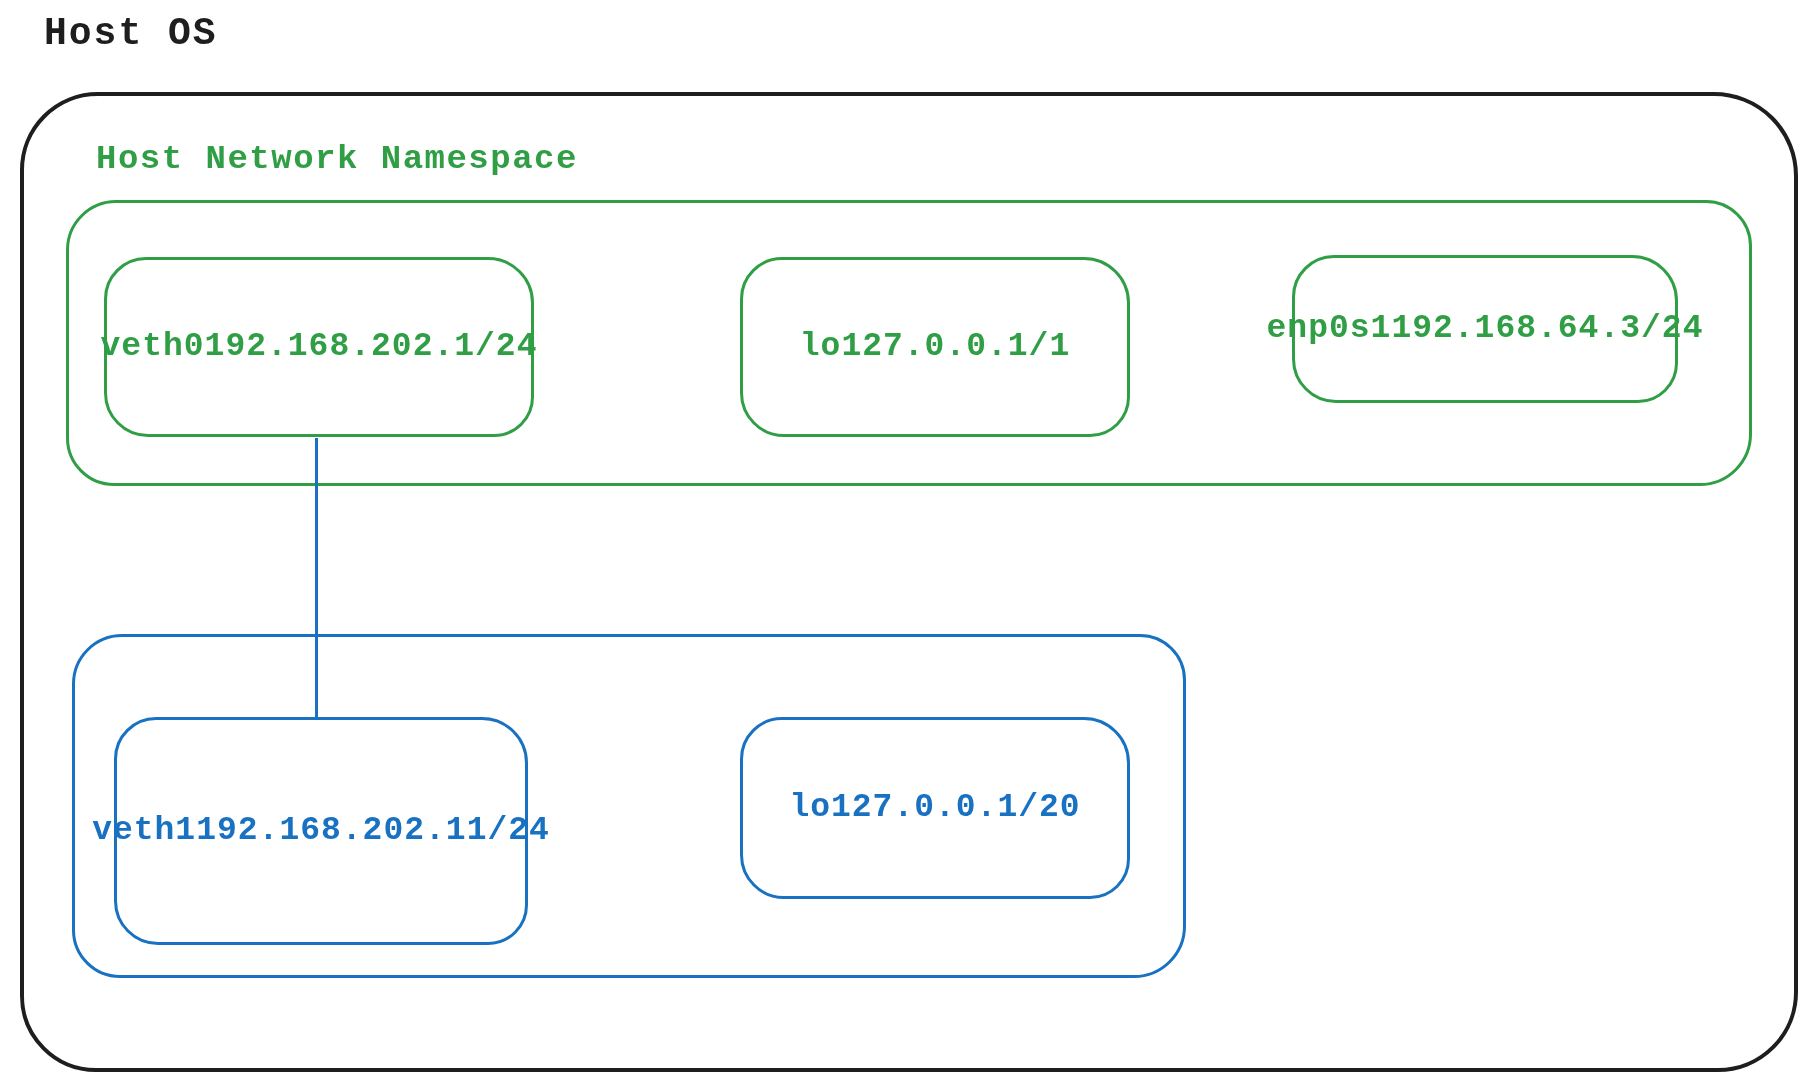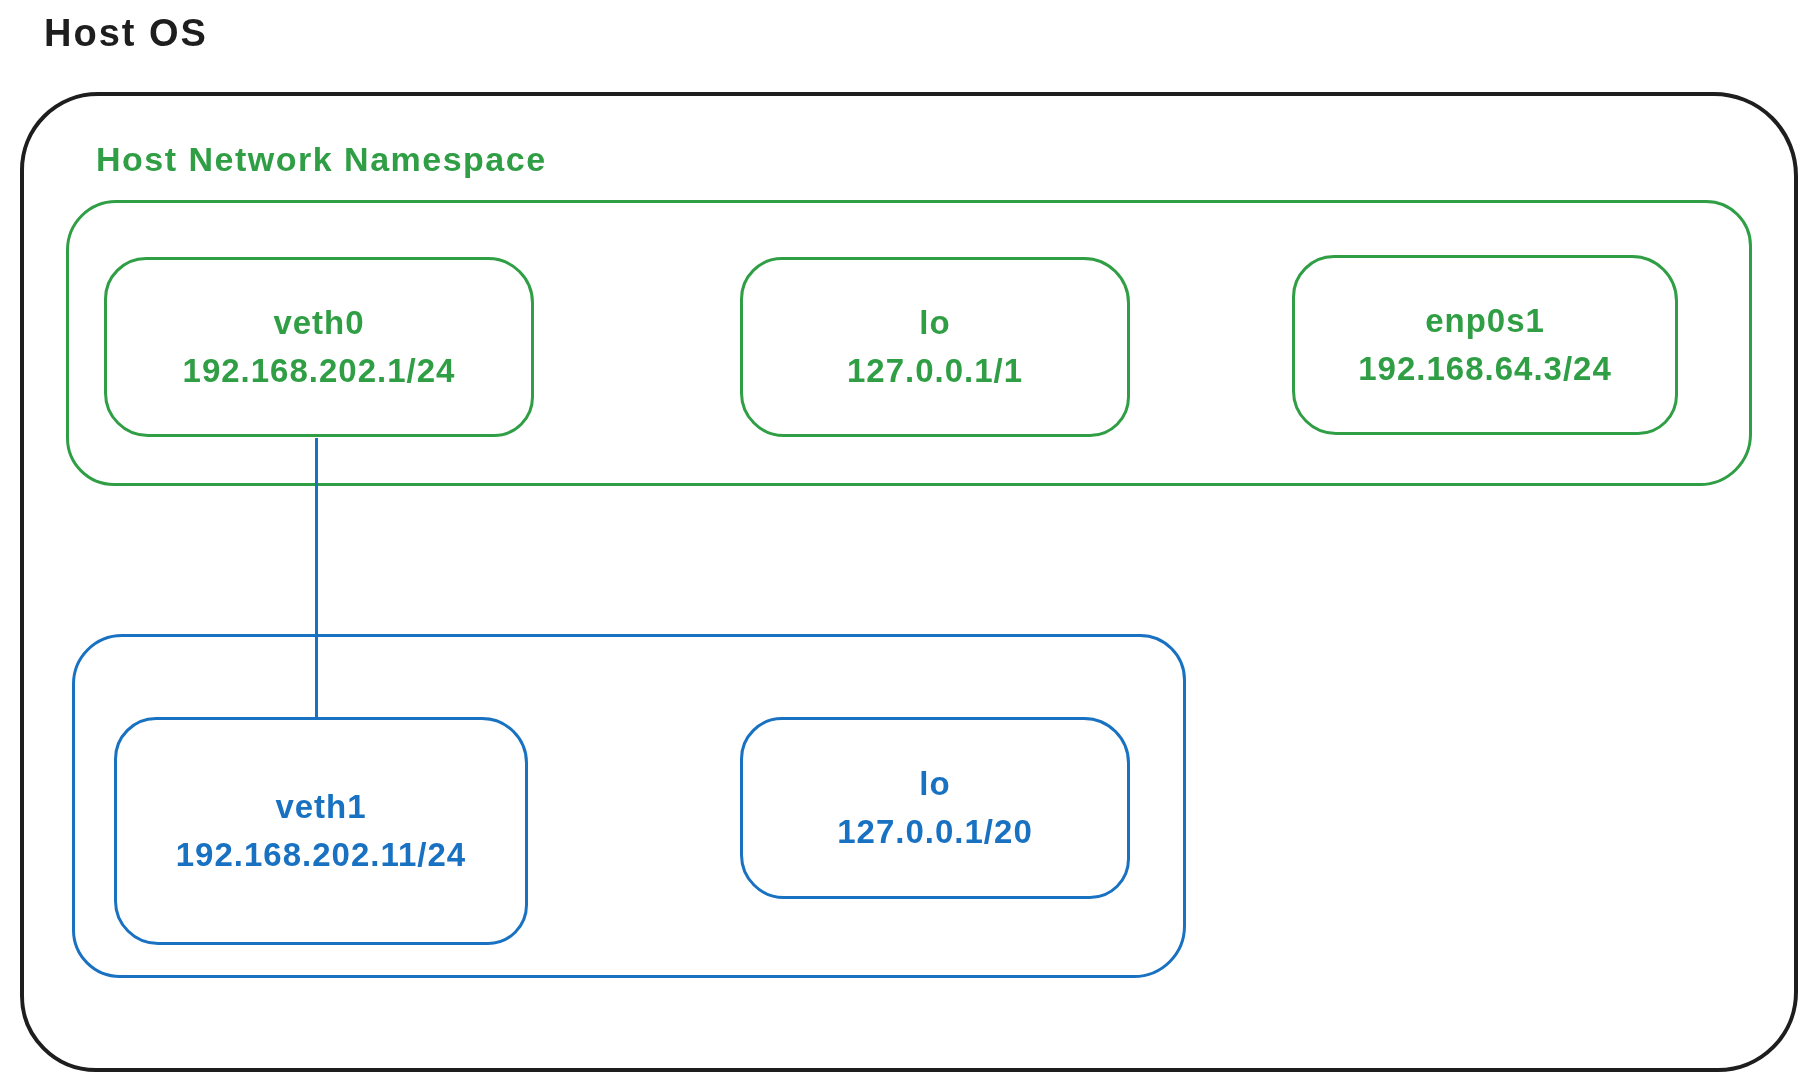--- a/index.html
+++ b/index.html
@@ -5,21 +5,21 @@
   html, body {
     margin: 0;
     padding: 0;
     background: #ffffff;
   }
   .canvas {
     position: relative;
     width: 1818px;
     height: 1092px;
     background: #ffffff;
-    font-family: Liberation Sans, sans-serif;
+    font-family: Liberation Mono, monospace;
     overflow: hidden;
     --green: #2f9e44;
     --blue: #1971c2;
     --ink: #1e1e1e;
   }
   .abs { position: absolute; box-sizing: border-box; }
 
   .page-title {
     left: 44px; top: 12px;
     font-size: 38px;
@@ -53,36 +53,36 @@
     border: 3px solid var(--green);
   }
   .ns-container.blue {
     left: 72px; top: 634px;
     width: 1114px; height: 344px;
     border: 3px solid var(--blue);
   }
 
   .iface-box {
     display: flex;
-    flex-direction: column;
+    flex-direction: row;
     align-items: center;
     justify-content: center;
     text-align: left;
     font-size: 33px;
     font-weight: 600;
     letter-spacing: 1px;
     line-height: 1.45;
     border-radius: 42px 46px 40px 44px;
   }
   .iface-box.green { border: 3px solid var(--green); color: var(--green); }
   .iface-box.blue  { border: 3px solid var(--blue);  color: var(--blue); }
 
   .box-veth0  { left: 104px;  top: 257px; width: 430px; height: 180px; }
   .box-lo-h   { left: 740px;  top: 257px; width: 390px; height: 180px; }
-  .box-enp0s1 { left: 1292px; top: 255px; width: 386px; height: 180px; }
+  .box-enp0s1 { left: 1292px; top: 255px; width: 386px; height: 148px; }
   .box-veth1  { left: 114px;  top: 717px; width: 414px; height: 228px; }
   .box-lo-a   { left: 740px;  top: 717px; width: 390px; height: 182px; }
 
   .veth-connector {
     left: 315px; top: 438px;
     width: 3px; height: 280px;
     background: var(--blue);
   }
 </style>
 </head>

